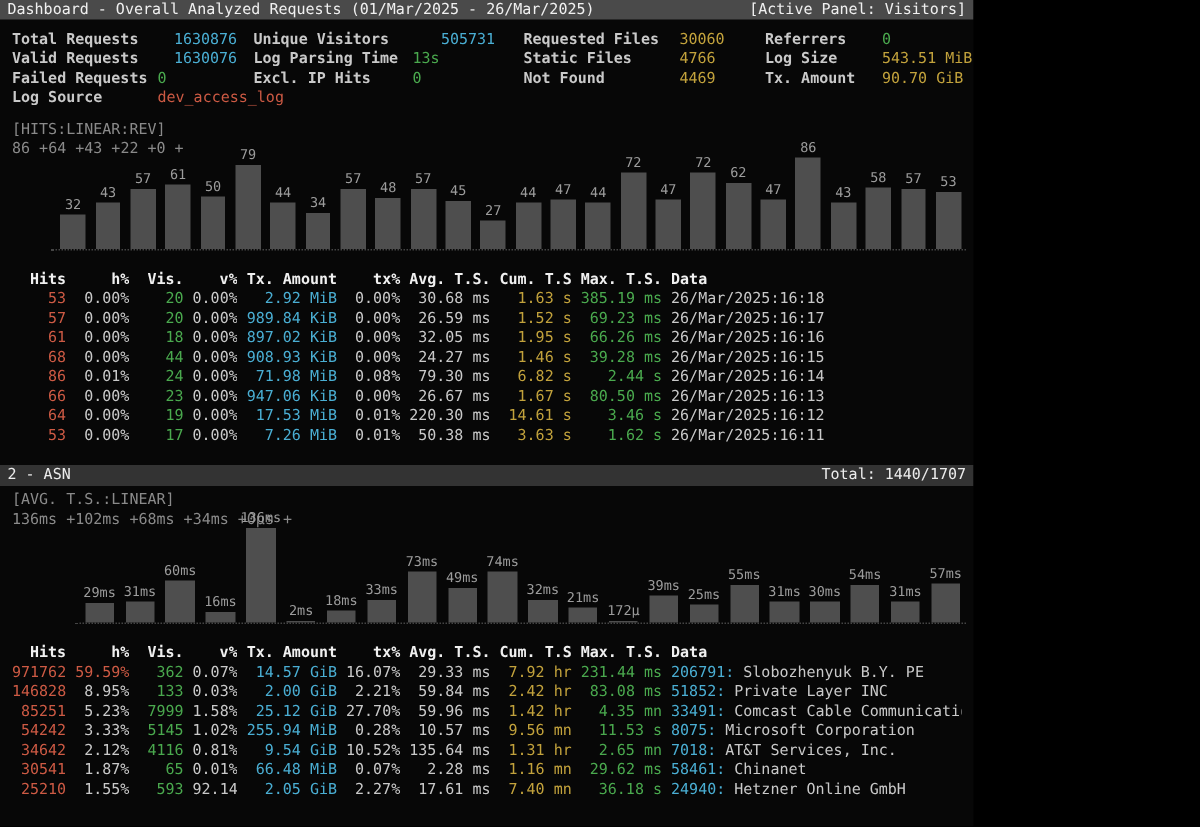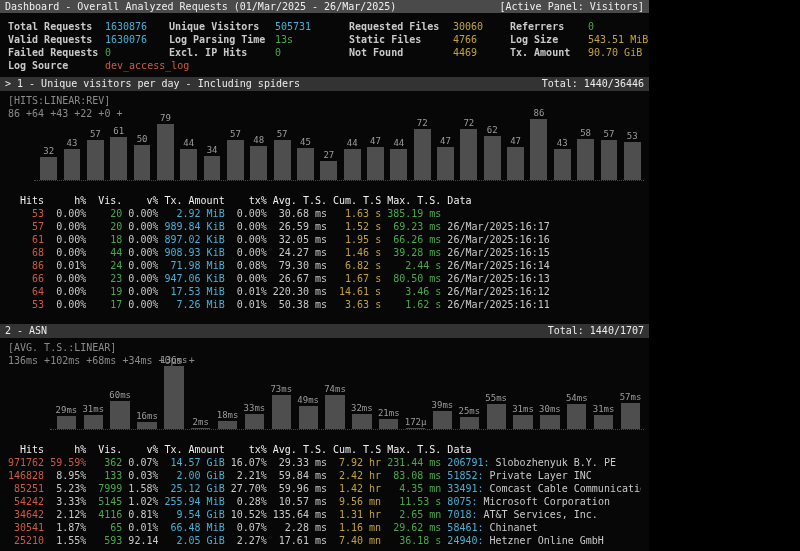--- a/index.html
+++ b/index.html
@@ -4,21 +4,21 @@
 <style>
   html,body{margin:0;padding:0;background:#000;}
   .screen{
     position:relative;width:649px;height:551px;overflow:hidden;
     background:#070707;color:#c9c9c9;
     font-family:"DejaVu Sans Mono","Liberation Mono",monospace;
     font-size:10px;line-height:13px;
   }
   .c-red{color:var(--c-red);}
   .c-green{color:var(--c-green);}
-  .c-cyan{color:var(--c-cyan);}
+  .c-cyan{color:var(--c-cyan);text-align:center;}
   .c-yellow{color:var(--c-yellow);}
   .c-fg{color:var(--c-fg);}
 
   .titlebar{
     height:13px;background:#4a4a4a;color:#f0f0f0;
     display:flex;justify-content:space-between;padding:0 5px;white-space:pre;
   }
   .summary{padding:7px 8px 5px;}
   .summary-grid{
     display:grid;
@@ -50,21 +50,21 @@
   .bar-val{color:#9c9c9c;font-size:9px;line-height:11px;white-space:nowrap;}
   .bar{width:72%;background:#4e4e4e;}
 
   .trow{
     display:grid;
     grid-template-columns:6ch 6ch 5ch 5ch 10ch 6ch 9ch 8ch 9ch 1fr;
     column-gap:1ch;padding:0 8px;
   }
   .cell{text-align:right;white-space:pre;overflow:hidden;}
   .cell.data-cell{text-align:left;}
-  .thead{color:#f0f0f0;font-weight:normal;}
+  .thead{color:#f0f0f0;font-weight:bold;}
   .thead .cell:last-child{text-align:left;}
   .spacer{height:13px;}
 </style>
 </head>
 <body>
 
 <div class="screen">
 
   <div class="titlebar">
     <span>Dashboard - Overall Analyzed Requests (01/Mar/2025 - 26/Mar/2025)</span>
@@ -101,24 +101,20 @@
         <span class="sum-value c-red">dev_access_log</span>
         <span class="sum-label"></span>
         <span class="sum-value"></span>
         <span class="sum-label"></span>
         <span class="sum-value"></span>
         <span class="sum-label"></span>
         <span class="sum-value"></span>
       </div>
   </div>
 
-  <div class="panel-header">
-    <span>&gt; 1 - Unique visitors per day - Including spiders</span>
-    <span>Total: 1440/36446</span>
-  </div>
 
   <div class="chart" id="chart-0">
     <div class="axis-label">[HITS:LINEAR:REV]</div>
     <div class="chart-body">
       <div class="y-axis" id="yaxis-0"><div>86 +</div><div>64 +</div><div>43 +</div><div>22 +</div><div>0 +</div></div>
       <div class="bars" id="bars-0">
           <div class="slot">
             <div class="bar-val">32</div>
             <div class="bar" style="height: 23px;"></div>
           </div>
@@ -245,20 +241,21 @@
         <div class="trow">
           <span class="cell c-red">53</span>
           <span class="cell c-fg">0.00%</span>
           <span class="cell c-green">20</span>
           <span class="cell c-fg">0.00%</span>
           <span class="cell c-cyan">2.92 MiB</span>
           <span class="cell c-fg">0.00%</span>
           <span class="cell c-fg">30.68 ms</span>
           <span class="cell c-yellow">1.63 s</span>
           <span class="cell c-green">385.19 ms</span>
+          <span class="cell data-cell"><span class="c-fg">26/Mar/2025:16:18</span></span>
         </div>
         <div class="trow">
           <span class="cell c-red">57</span>
           <span class="cell c-fg">0.00%</span>
           <span class="cell c-green">20</span>
           <span class="cell c-fg">0.00%</span>
           <span class="cell c-cyan">989.84 KiB</span>
           <span class="cell c-fg">0.00%</span>
           <span class="cell c-fg">26.59 ms</span>
           <span class="cell c-yellow">1.52 s</span>

